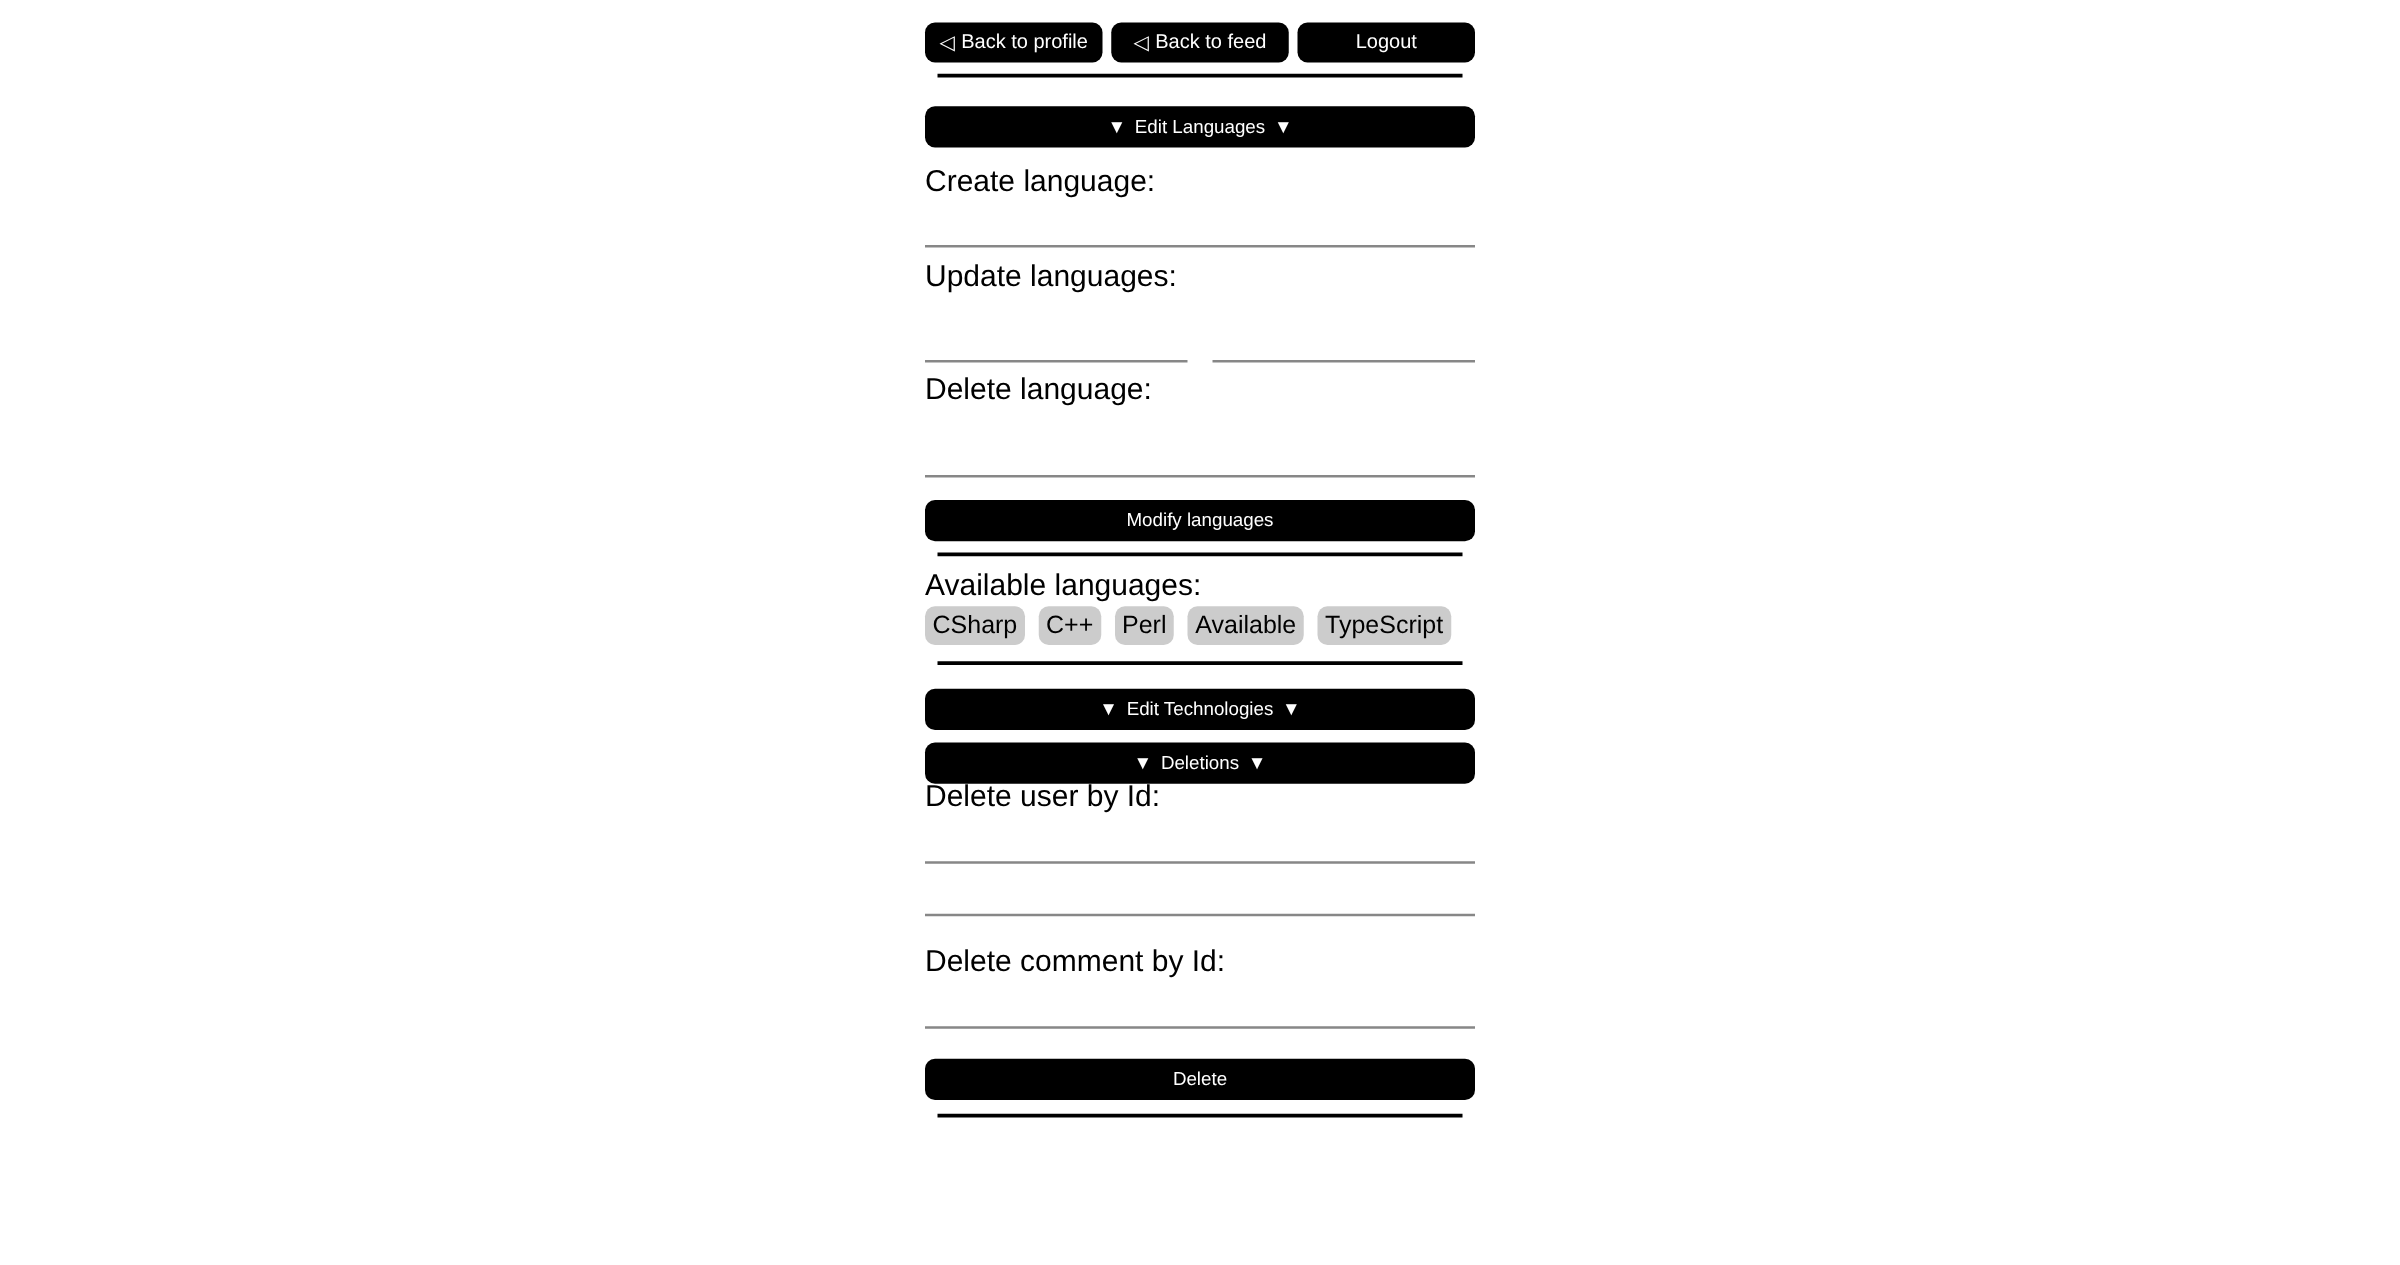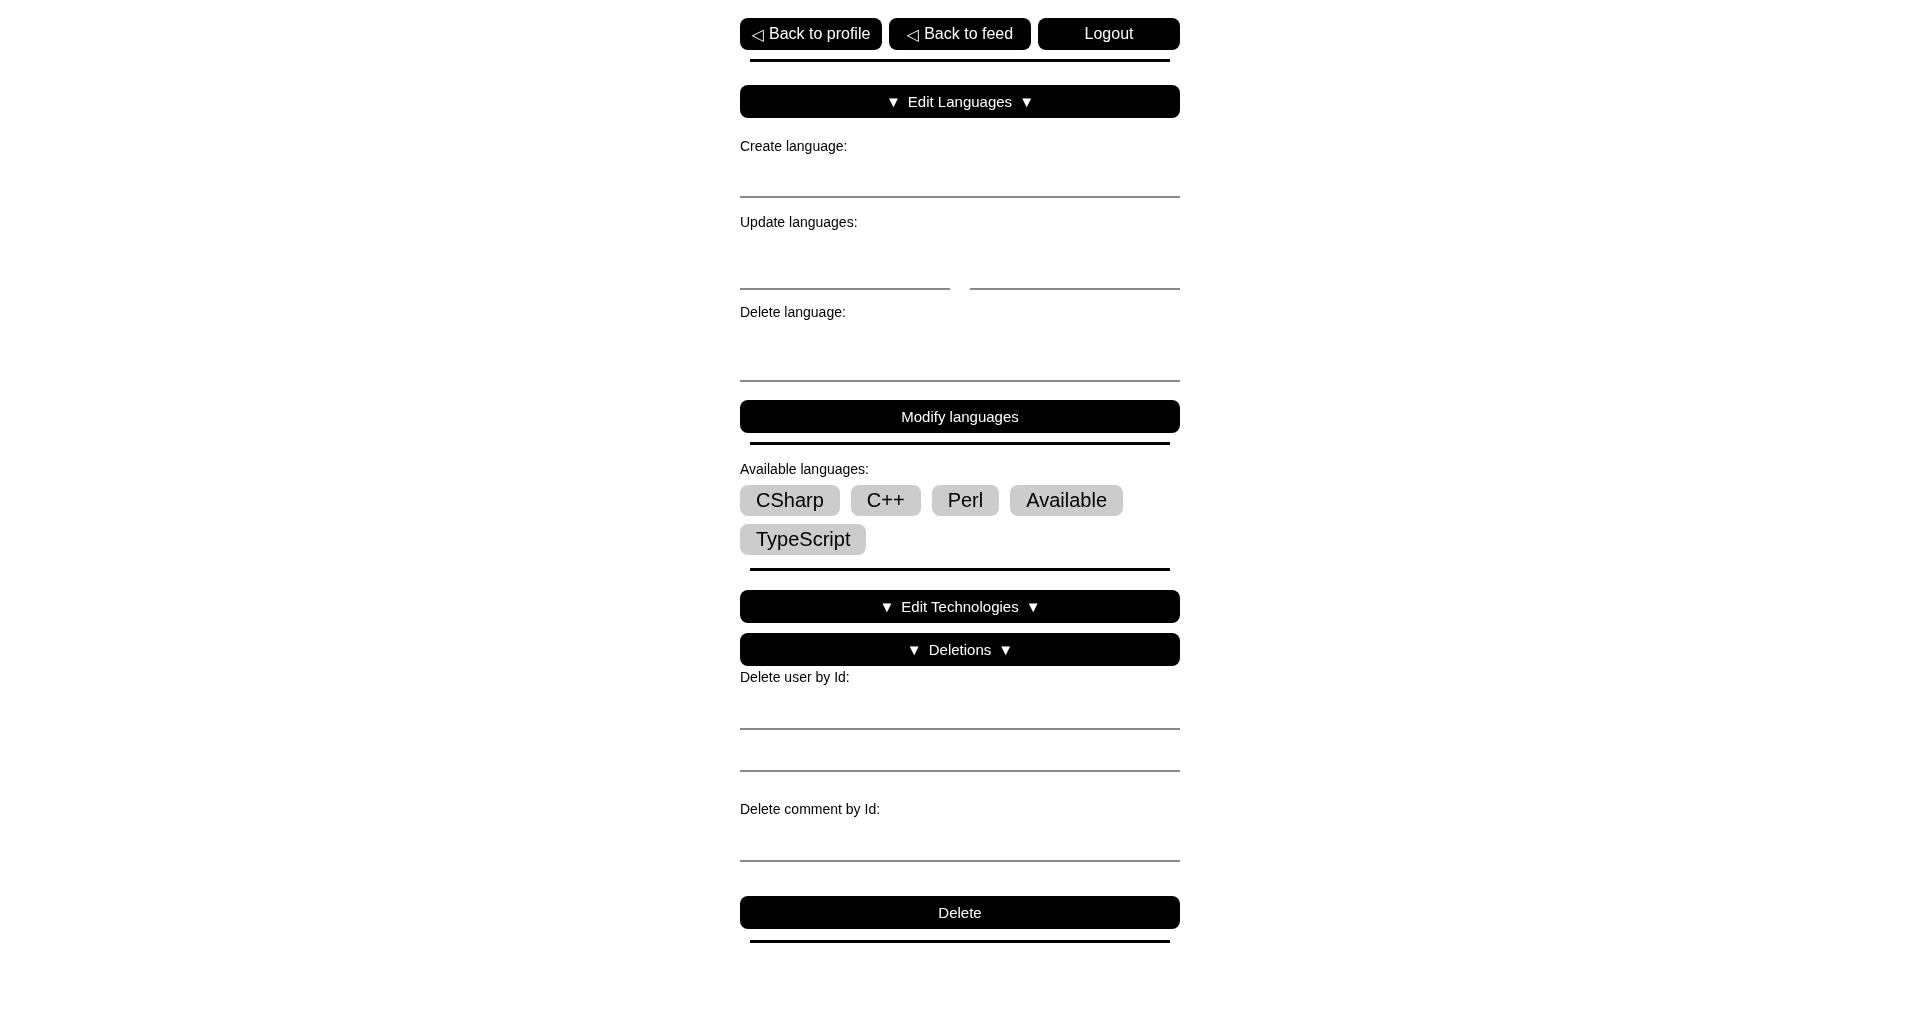--- a/index.html
+++ b/index.html
@@ -33,55 +33,55 @@
   
   .bar, .wide-btn {
     display: flex; width: 100%; height: 33px;
     background: #000000; color: #ffffff;
     border: none; border-radius: 8px;
     font-family: inherit; font-size: 15px;
     align-items: center; justify-content: center; gap: 7px;
     cursor: pointer; padding: 0;
   }
 
-  .label { display: block; font-size: 14px; line-height: 22px; }
+  .label { display: block; font-size: 24px; line-height: 22px; }
 
   .underline-input {
     display: block; width: 100%; height: 33px;
     border: none; border-bottom: 2px solid #878787; border-radius: 0;
     background: transparent; padding: 0;
     font-family: inherit; font-size: 20px; color: #000000;
     outline: none;
   }
   .dual-row { display: flex; justify-content: space-between; }
   .dual-row .underline-input { width: 210px; }
 
   .tags { display: flex; flex-wrap: wrap; gap: 8px 11px; margin-top: 5px; }
   .tag {
     background: #cccccc; color: #000000;
     border: none; border-radius: 8px;
     font-family: inherit; font-size: 20px; line-height: 23px;
-    padding: 4px 16px; cursor: pointer;
+    padding: 4px 6px; cursor: pointer;
   }
 
   
   .mt-23 { margin-top: 23px; }
   .mt-17 { margin-top: 17px; }
   .mt-8  { margin-top: 8px;  }
   .mt-13 { margin-top: 13px; }
   .mt-24 { margin-top: 24px; }
   .mt-11 { margin-top: 11px; }
   .mt-26 { margin-top: 26px; }
   .mt-18 { margin-top: 18px; }
   .mt-19 { margin-top: 19px; }
   .mt-10 { margin-top: 10px; }
   .mt-16 { margin-top: 0; }
   .mt-9  { margin-top: 9px;  }
   .mt-27 { margin-top: 27px; }
-  .mt-20 { margin-top: 34px; }
+  .mt-20 { margin-top: 24px; }
 </style>
 </head>
 <body>
 
 <div class="page">
 
   <div class="top-row">
     <button class="btn">
       <span>◁</span>
       <span>Back to profile</span>

